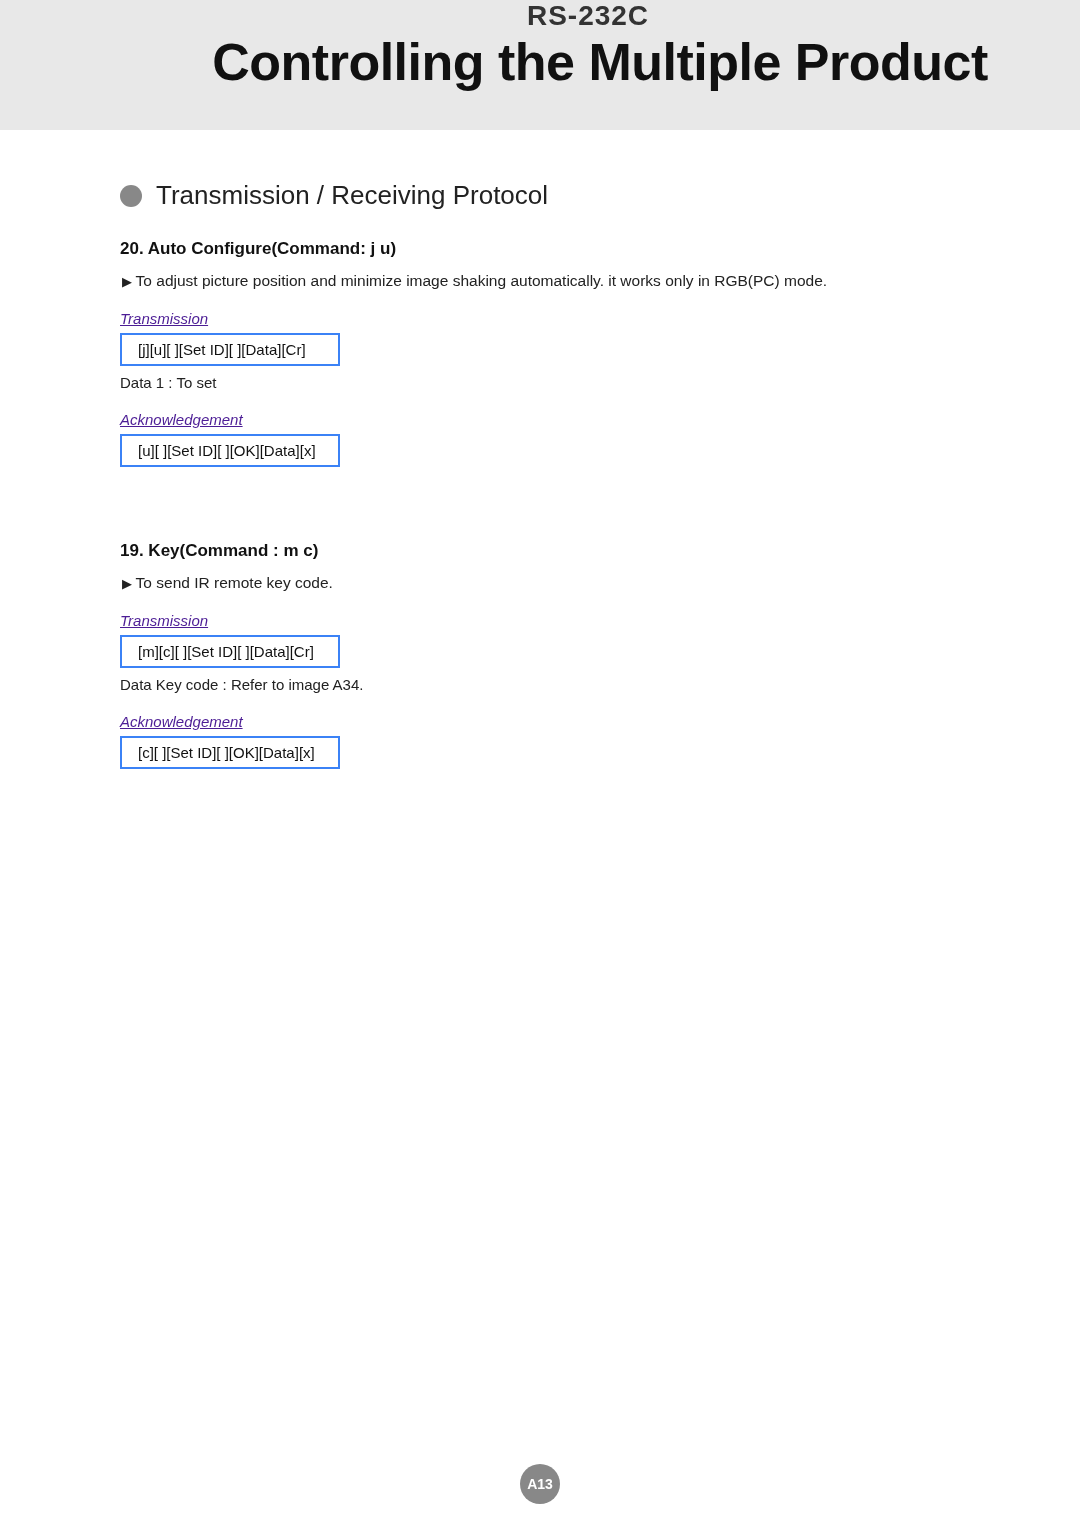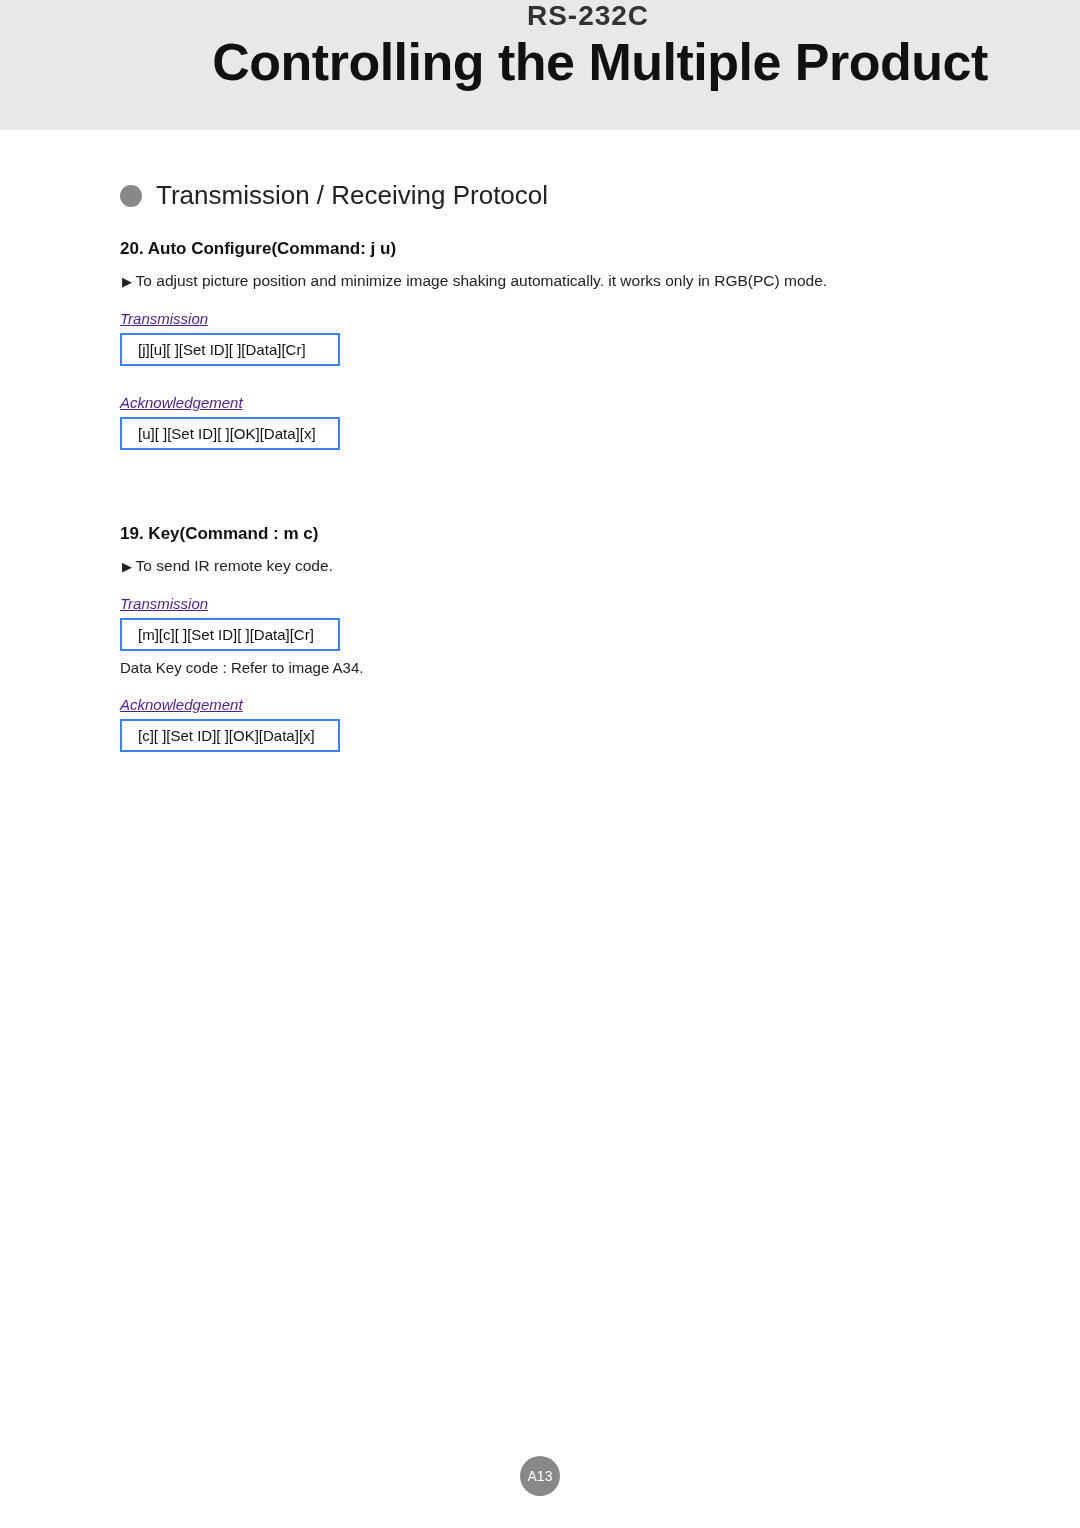--- a/index.html
+++ b/index.html
@@ -118,33 +118,33 @@
       color: #222222;
       margin-bottom: 14px;
     }
 
     .ack-section {
       margin-top: 20px;
     }
 
     .page-number {
       position: absolute;
-      bottom: 32px;
+      bottom: 24px;
       left: 50%;
       transform: translateX(-50%);
       width: 40px;
       height: 40px;
       background: #888888;
       border-radius: 50%;
       display: flex;
       align-items: center;
       justify-content: center;
       color: #ffffff;
       font-size: 14px;
-      font-weight: normal;
+      font-weight: bold;
     }
   </style>
 </head>
 <body>
 
 <div class="header-band">
   <span class="header-prefix">RS-232C</span>
   <span class="header-title">Controlling the Multiple Product</span>
 </div>
 
@@ -154,20 +154,21 @@
     <div class="section-dot"></div>
     <span class="section-title">Transmission / Receiving Protocol</span>
   </div>
 
   <div class="command-block">
     <div class="command-heading">20. Auto Configure(Command: j u)</div>
     <div class="command-desc">To adjust picture position and minimize image shaking automatically. it works only in RGB(PC) mode.</div>
 
     <div class="sub-label">Transmission</div>
     <div class="code-box">[j][u][  ][Set ID][  ][Data][Cr]</div>
+    <div class="data-note">Data 1 : To set</div>
 
     <div class="ack-section">
       <div class="sub-label">Acknowledgement</div>
       <div class="code-box">[u][  ][Set ID][  ][OK][Data][x]</div>
     </div>
   </div>
 
   <div style="height: 30px;"></div>
 
   <div class="command-block">

